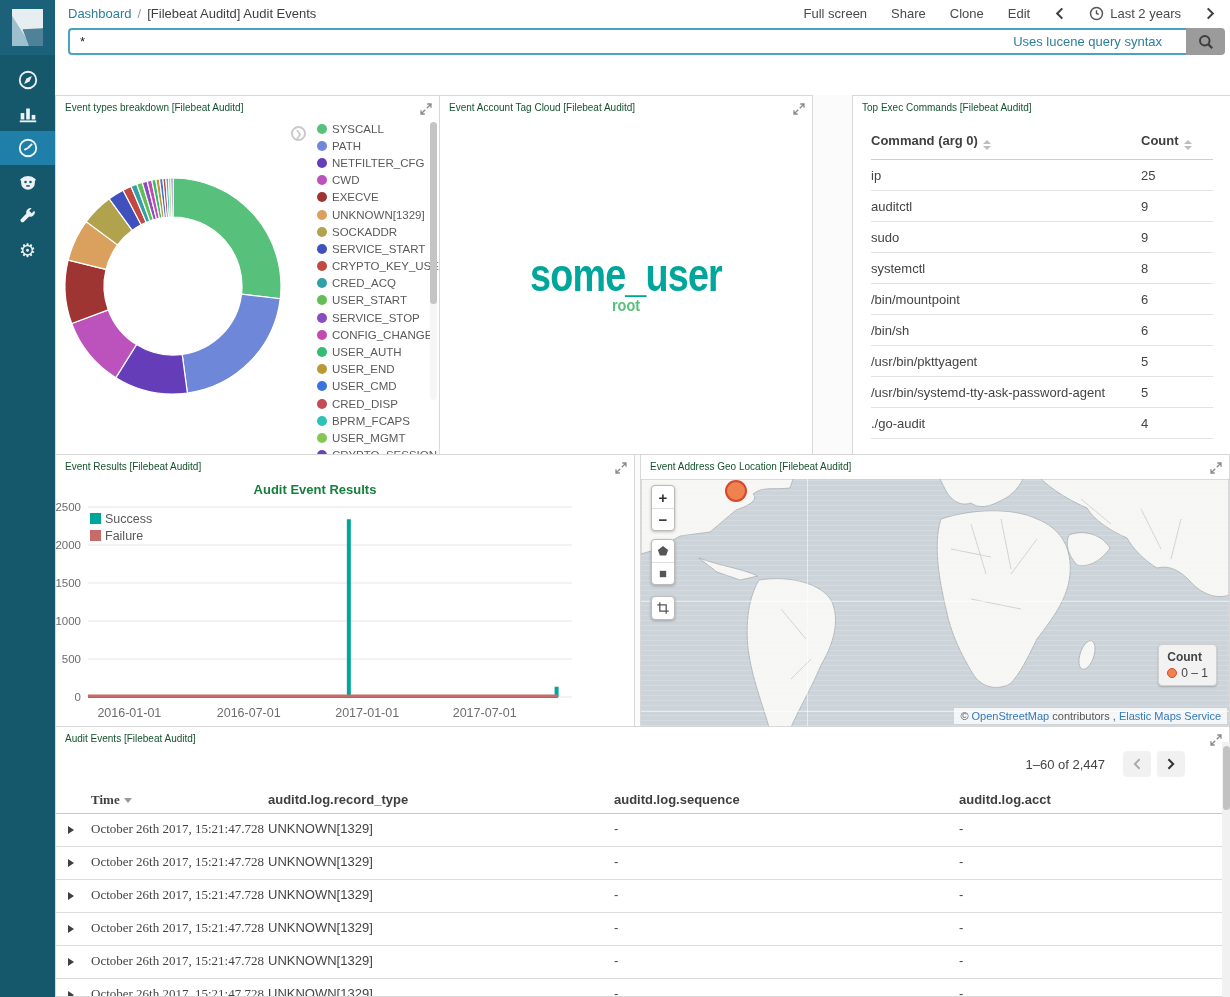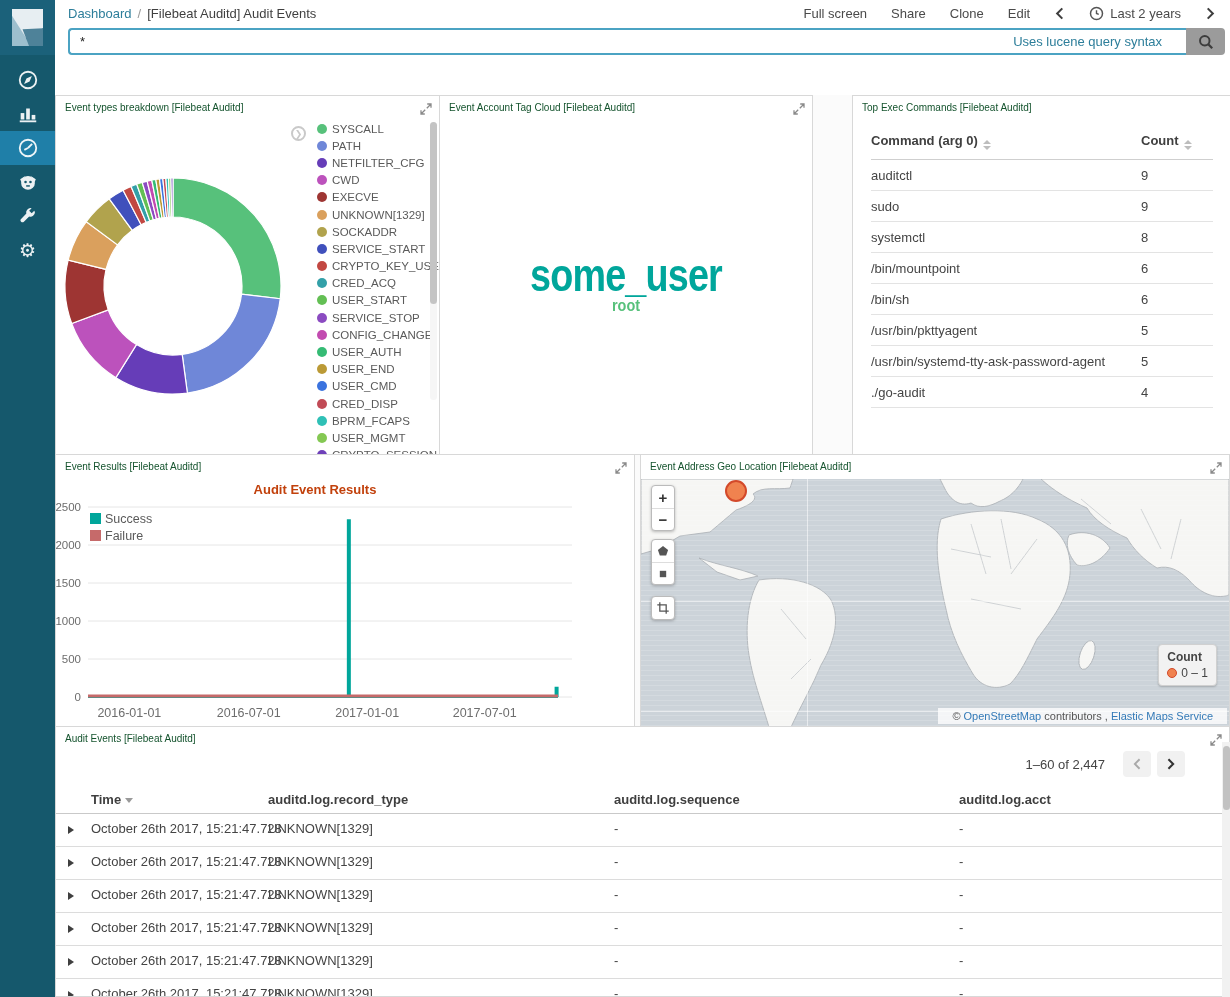--- a/index.html
+++ b/index.html
@@ -85,21 +85,21 @@
   .tx-count { width:72px; flex:none; }
   .tx-row { display:flex; padding:7.5px 0; border-bottom:1px solid #e3e3e3; color:#444; cursor:pointer; }
   .sortcarets { display:inline-flex; flex-direction:column; margin-left:5px; vertical-align:1px; }
   .sortcarets i { width:0; height:0; border-left:4px solid transparent; border-right:4px solid transparent; }
   .sortcarets .up { border-bottom:4px solid #bdbdbd; margin-bottom:2px; }
   .sortcarets .dn { border-top:4px solid #bdbdbd; }
   .tx-scroll { position:absolute; right:3px; top:10px; width:7px; height:338px; background:#f6f6f6; border-radius:4px; }
   .tx-scroll .thumb { position:absolute; left:0; top:4px; width:7px; height:168px; background:#c4c4c4; border-radius:4px; }
 
   
-  .chart-title { position:absolute; top:27px; left:0; right:60px; text-align:center; font-weight:bold; color:#c2410c; }
+  .chart-title { position:absolute; top:27px; left:0; right:60px; text-align:center; font-weight:bold; color:#15803d; }
   .results-svg { position:absolute; left:0; top:44px; }
   .results-svg .tick { font-size:11.5px; fill:#6d6d6d; font-family:"Liberation Sans",sans-serif; }
   .results-svg .xtick { font-size:12.5px; }
   .chart-legend { position:absolute; left:34px; top:55px; }
   .cl-row { display:flex; align-items:center; height:17px; cursor:pointer; }
   .cl-sq { width:11px; height:11px; margin-right:4px; }
   .cl-lab { font-size:12.5px; color:#5a5a5a; }
 
   
   .map-area { position:absolute; left:0; top:24px; right:0; bottom:0; background:#ccd3d9; overflow:hidden; }
@@ -113,34 +113,34 @@
     border-radius:4px; box-shadow:0 1px 3px rgba(0,0,0,.25); overflow:hidden; }
   .map-btn { width:22px; height:22px; display:flex; align-items:center; justify-content:center;
     cursor:pointer; font-weight:bold; color:#333; font-size:15px; }
   .map-btn + .map-btn { border-top:1px solid #ddd; }
   .map-legend { position:absolute; right:12px; bottom:40px; background:#f2f2f2; border-radius:4px;
     border:1px solid #d0d0d0; box-shadow:0 1px 2px rgba(0,0,0,.2); padding:5px 8px; }
   .map-legend .mtitle { font-weight:bold; font-size:12px; color:#444; }
   .map-legend .mrow { display:flex; align-items:center; margin-top:2px; font-size:12px; color:#444; }
   .map-legend .mdot { width:10px; height:10px; border-radius:50%; margin-right:4px; }
   .map-attrib { position:absolute; right:2px; bottom:2px; background:rgba(255,255,255,.78);
-    padding:2px 14px; font-size:11px; color:#555; }
+    padding:2px 6px; font-size:11px; color:#555; }
   .map-attrib .blue { color:#337ab7; cursor:pointer; }
 
   
   .ev-pager { position:absolute; top:24px; right:44px; display:flex; align-items:center; }
   .ev-range { color:#444; margin-right:12px; }
   .pg-btn { width:28px; height:26px; background:#f1f1f1; border-radius:4px; margin-left:6px;
     display:flex; align-items:center; justify-content:center; cursor:pointer; }
   .ev-table { position:absolute; left:0; right:0; top:60px; }
   .ev-hrow { position:relative; height:27px; border-bottom:1px solid #c9c9c9; font-weight:bold; color:#3f3f3f; }
   .ev-row { position:relative; height:33px; border-bottom:1px solid #dcdcdc; color:#444; }
   .ev-cell { position:absolute; top:7px; white-space:nowrap; }
   .ev-hcell { position:absolute; top:5px; white-space:nowrap; cursor:pointer; }
-  .c-time { left:35px; } .c-rec { left:212px; } .c-seq { left:558px; } .c-acct { left:903px; }
+  .c-time { left:35px;font-family:Liberation Serif, serif; } .c-rec { left:212px; } .c-seq { left:558px; } .c-acct { left:903px; }
   .ev-caret { position:absolute; left:12px; top:12px; width:0; height:0;
     border-left:6px solid #3f3f3f; border-top:4px solid transparent; border-bottom:4px solid transparent; cursor:pointer; }
   .tdown { display:inline-block; width:0; height:0; border-top:5px solid #9a9a9a;
     border-left:4px solid transparent; border-right:4px solid transparent; margin-left:4px; vertical-align:1px; }
 
   
   .page-scroll { position:absolute; right:0; top:742px; bottom:0; width:8px; background:#f1f1f1; }
   .page-scroll .thumb { position:absolute; left:0.5px; top:4px; width:7px; height:64px; background:#c2c2c2; border-radius:4px; }
 </style>
 </head>
@@ -386,20 +386,24 @@
           <span class="tx-cmd"><span>Command (arg 0)</span><span class="sortcarets">
                 <i class="up"></i>
                 <i class="dn"></i>
               </span></span>
           <span class="tx-count"><span>Count</span><span class="sortcarets">
                 <i class="up"></i>
                 <i class="dn"></i>
               </span></span>
         </div>
         <div>
+            <div class="tx-row">
+              <span class="tx-cmd">ip</span>
+              <span class="tx-count">25</span>
+            </div>
             <div class="tx-row">
               <span class="tx-cmd">auditctl</span>
               <span class="tx-count">9</span>
             </div>
             <div class="tx-row">
               <span class="tx-cmd">sudo</span>
               <span class="tx-count">9</span>
             </div>
             <div class="tx-row">
               <span class="tx-cmd">systemctl</span>

